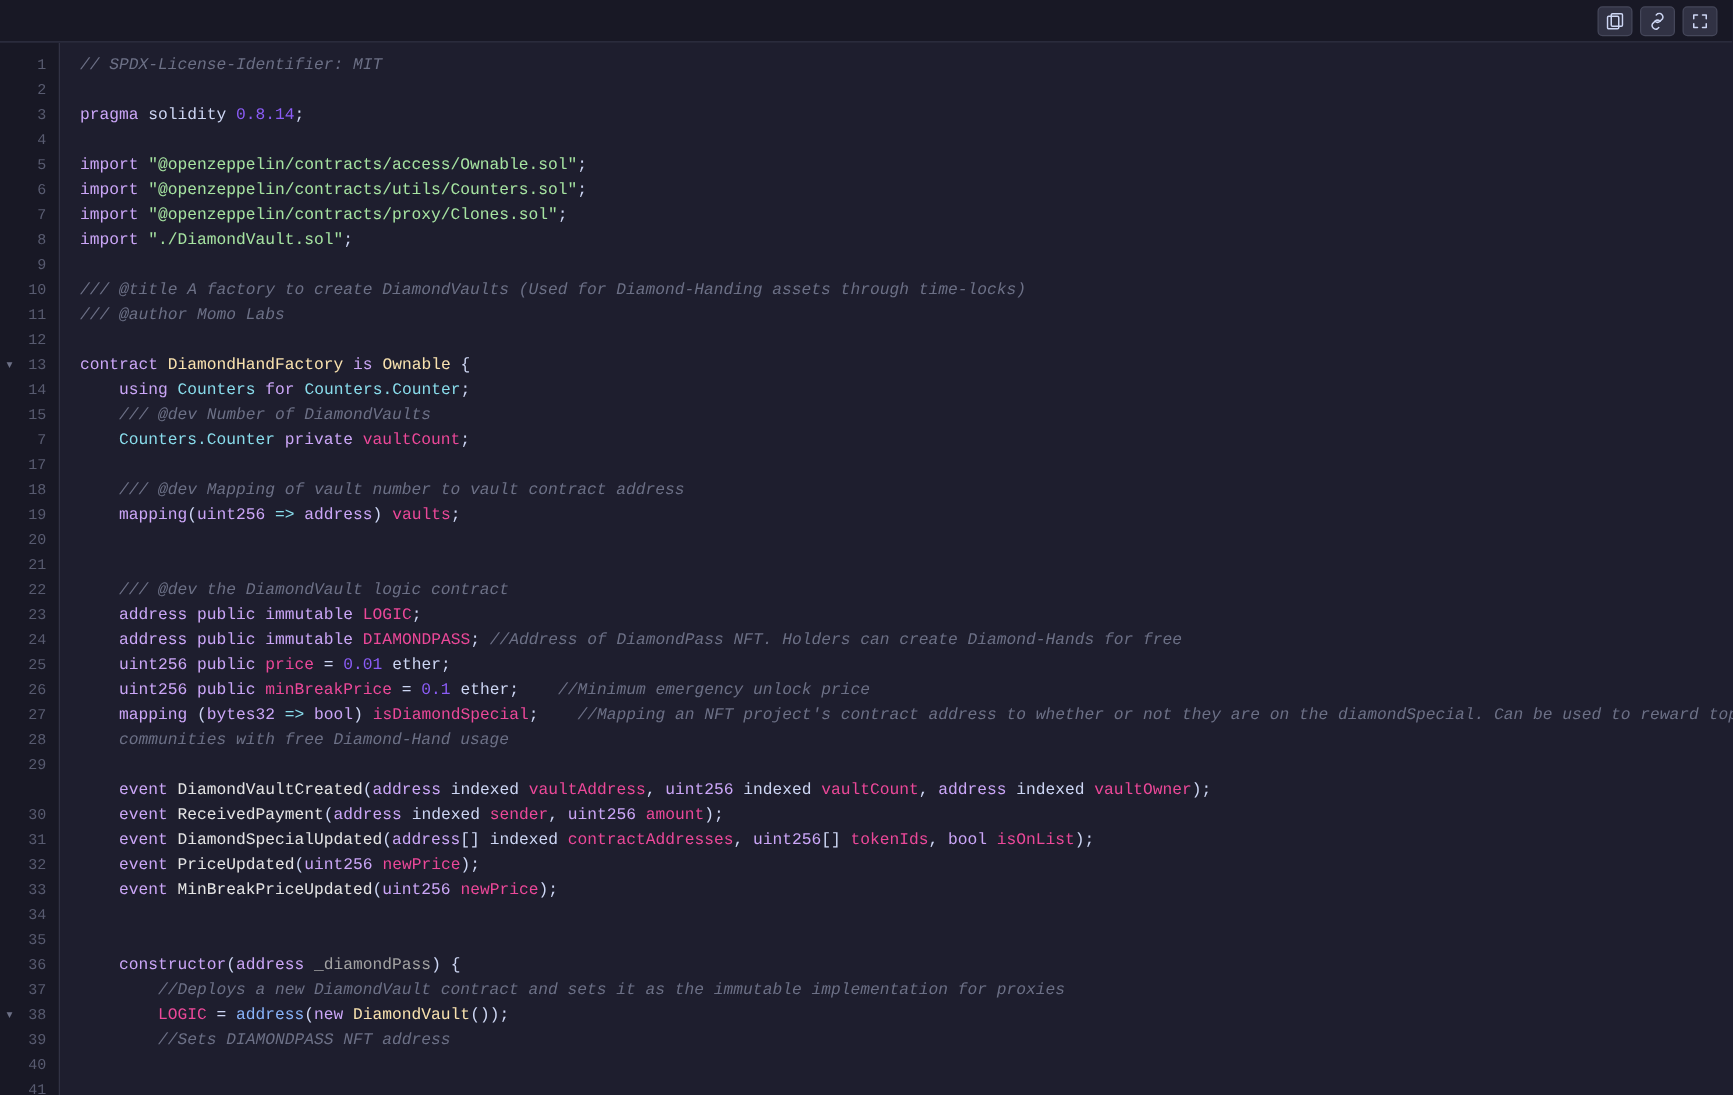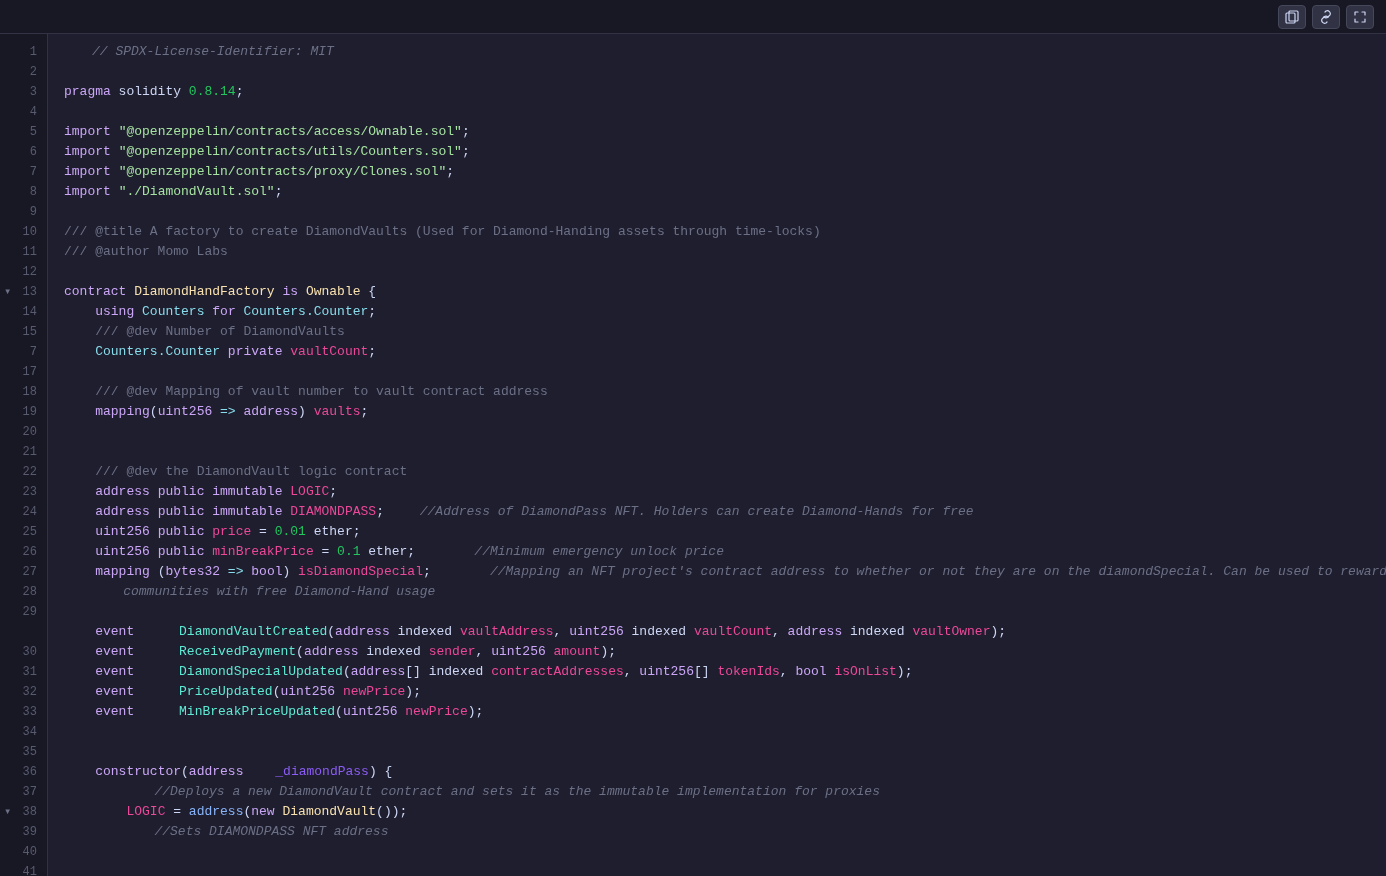--- a/index.html
+++ b/index.html
@@ -75,30 +75,30 @@
       overflow-x: auto;
     }
     .code-line {
       line-height: 20px;
       white-space: pre;
       min-height: 20px;
     }
     
     .kw { color: #cba6f7; } 
     .str { color: #a6e3a1; } 
-    .comment { color: #6c7086; font-style: italic; margin-left: 28px; } 
-    .doc-comment { color: #6c7086; } 
-    .num { color: #22c55e; } 
+    .comment { color: #6c7086; font-style: italic; } 
+    .doc-comment { color: #6c7086; font-style: italic; } 
+    .num { color: #8b5cf6; } 
     .type { color: #89dceb; font-family: Liberation Mono, monospace; } 
     .fn { color: #89b4fa; } 
-    .event-name { color: #5eead4; margin-left: 37px; }
+    .event-name { color: #e5e5e5; }
     .var-name { color: #ec4899; }
     .op { color: #89dceb; }
     .contract-name { color: #f9e2af; }
-    .param { color: #8b5cf6; margin-left: 24px; }
+    .param { color: #a3a3a3; }
   </style>
 </head>
 <body>
 
 <div class="header">
   <span class="header-title"></span>
   <div class="header-actions">
     <div class="header-btn" title="Copy">
       <svg width="14" height="14" viewBox="0 0 14 14" fill="none">
         <rect x="1" y="3" width="9" height="10" rx="1" stroke="#cdd6f4" stroke-width="1.2" fill="none"></rect>

